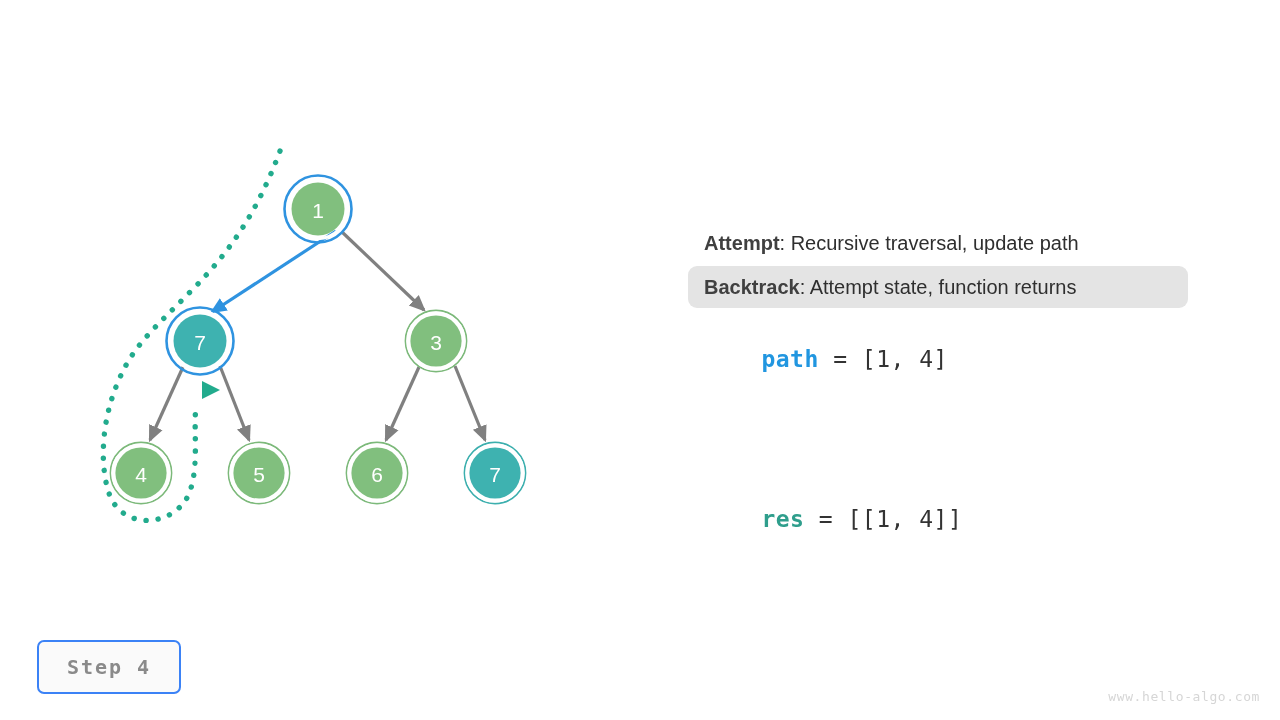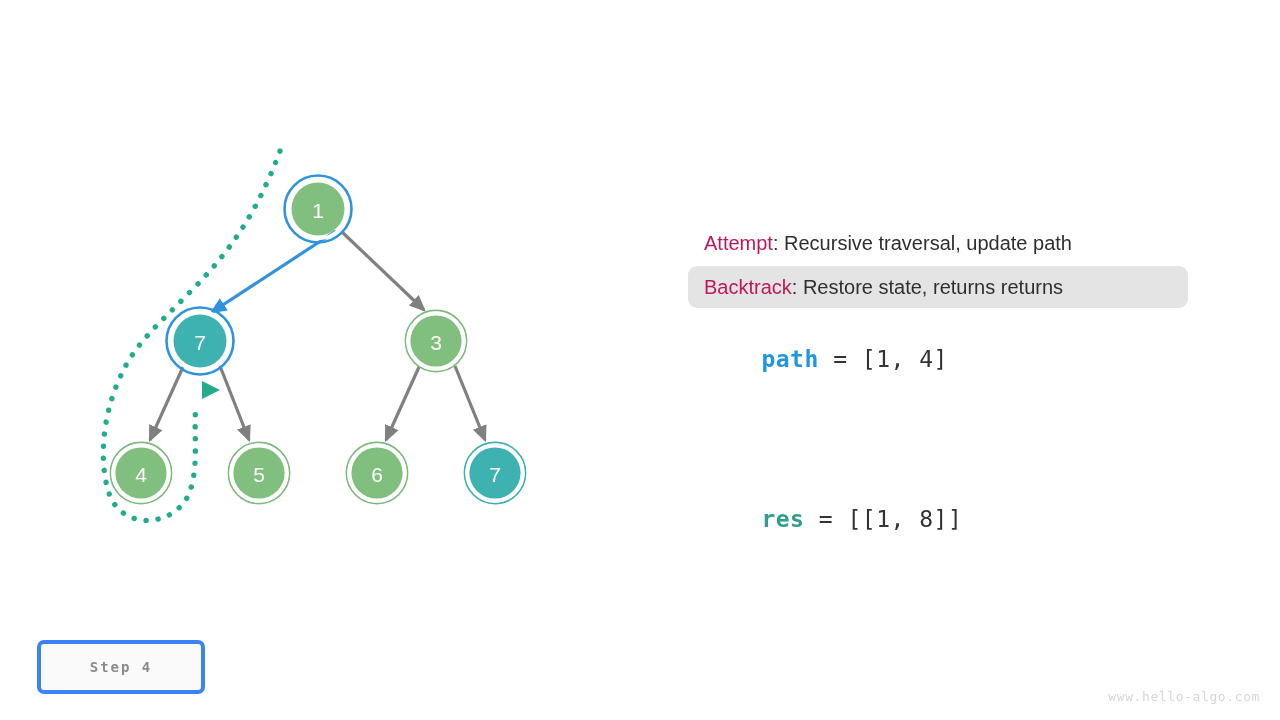--- a/index.html
+++ b/index.html
@@ -45,53 +45,53 @@
     line-height: 26px;
     padding: 8px 16px;
     border-radius: 9px;
     margin-bottom: 2px;
     white-space: nowrap;
   }
   .info-row.highlight {
     background: #e4e4e4;
   }
   .info-row .kw {
-    font-weight: normal;
-    color: #be185d;
+    font-weight: bold;
+    color: #404040;
   }
 
   .state-line {
     font-family: "DejaVu Sans Mono", monospace;
     font-size: 23px;
     letter-spacing: 0.5px;
     color: #333333;
     padding: 0 16px;
     white-space: pre;
   }
   #path-line { margin-top: 12px; }
   #res-line  { margin-top: 82px; }
   .var-path { color: #2196e0; font-weight: bold; text-align: center; }
   .var-res  { color: #2f9e8c; font-weight: bold; text-align: center; }
 
   
   #step-badge {
     position: absolute;
     left: 37px;
     top: 640px;
-    width: 168px;
+    width: 144px;
     height: 54px;
     box-sizing: border-box;
-    border: 4px solid #3b82f6;
+    border: 2px solid #3b82f6;
     border-radius: 7px;
     background: #fafafa;
     display: flex;
     align-items: center;
     justify-content: center;
     font-family: "DejaVu Sans Mono", monospace;
-    font-size: 14px;
+    font-size: 20px;
     font-weight: bold;
     letter-spacing: 2px;
     color: #8a8a8a;
   }
 
   
   #watermark {
     position: absolute;
     right: 20px;
     bottom: 16px;
@@ -188,28 +188,28 @@
   </g>
 </svg>
 
 <div id="info-panel">
 
   <div class="info-row">
     <span class="kw">Attempt</span><span>: Recursive traversal, update path</span>
   </div>
 
   <div class="info-row highlight">
-    <span class="kw">Backtrack</span><span>: Restore state, returns returns</span>
+    <span class="kw">Backtrack</span><span>: Attempt state, function returns</span>
   </div>
 
   <div class="state-line" id="path-line">
     <span class="var-path">path</span><span> = [1, 4]</span>
   </div>
 
   <div class="state-line" id="res-line">
-    <span class="var-res">res</span><span> = [[1, 8]]</span>
+    <span class="var-res">res</span><span> = [[1, 4]]</span>
   </div>
 
 </div>
 
 <div id="step-badge">Step 4</div>
 
 <div id="watermark">www.hello-algo.com</div>
 
 </body></html>

